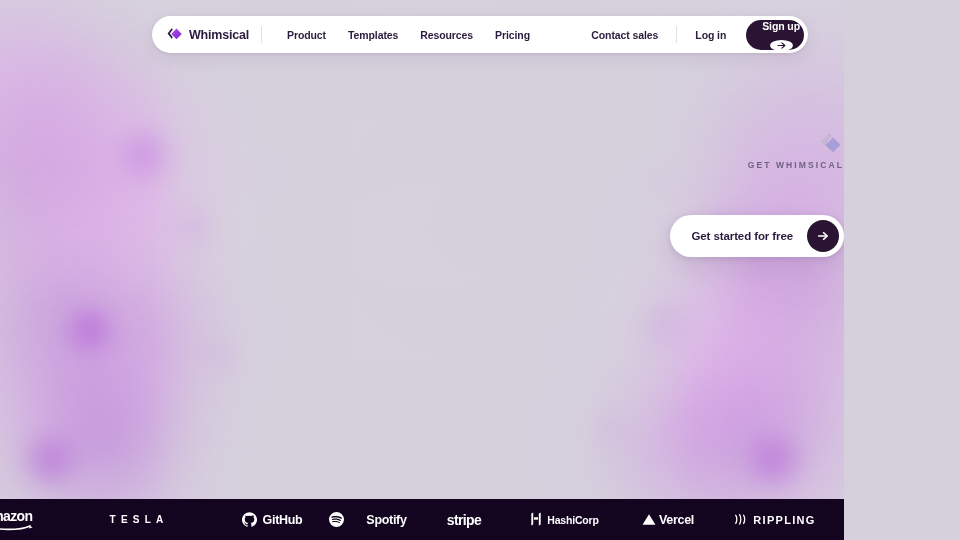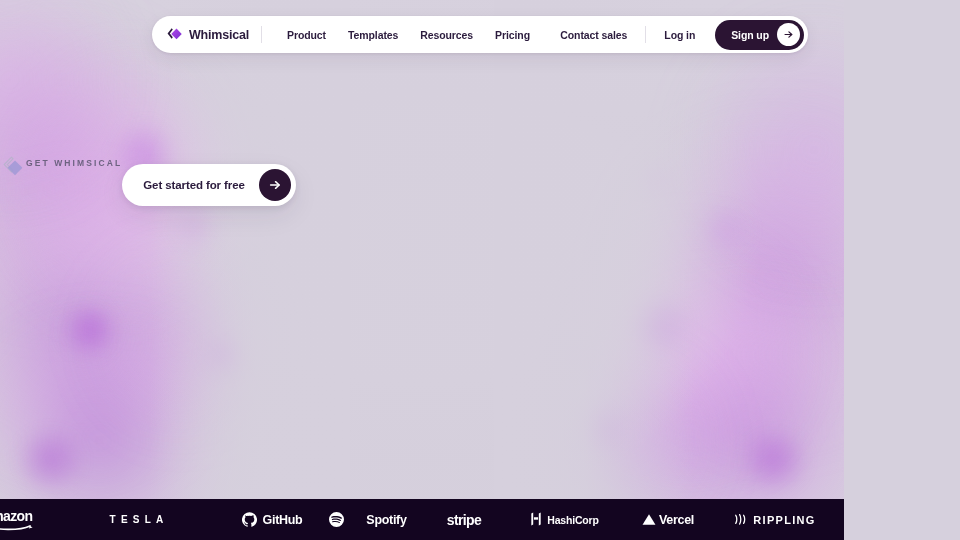--- a/index.html
+++ b/index.html
@@ -146,20 +146,21 @@
     display: flex;
     align-items: center;
     gap: 8px;
     background: #2b1433;
     border-radius: 16px;
     height: 30px;
     padding: 0 4px 0 16px;
     margin-left: 8px;
     cursor: pointer;
     border: none;
+    flex-direction: column;
   }
   .signup-label {
     font-size: 10.5px;
     font-weight: 600;
     color: #ffffff;
     white-space: nowrap;
     letter-spacing: -0.1px;
   }
   .signup-arrow {
     width: 23px; height: 23px;
@@ -168,22 +169,22 @@
     display: flex; align-items: center; justify-content: center;
   }
   .signup-arrow svg { display: block; }
 
   
   .hero {
     position: absolute;
     left: 0; right: 0;
     top: 132px;
     display: flex;
-    flex-direction: row;
-    align-items: center;
+    flex-direction: column;
+    align-items: flex-end;
     z-index: 10;
   }
 
   .eyebrow-icon { width: 26px; height: 26px; display: block; margin-bottom: 2px; }
   .eyebrow-text {
     font-size: 8.5px;
     font-weight: 600;
     letter-spacing: 2.1px;
     color: #6d6281;
     margin-bottom: 13px;

